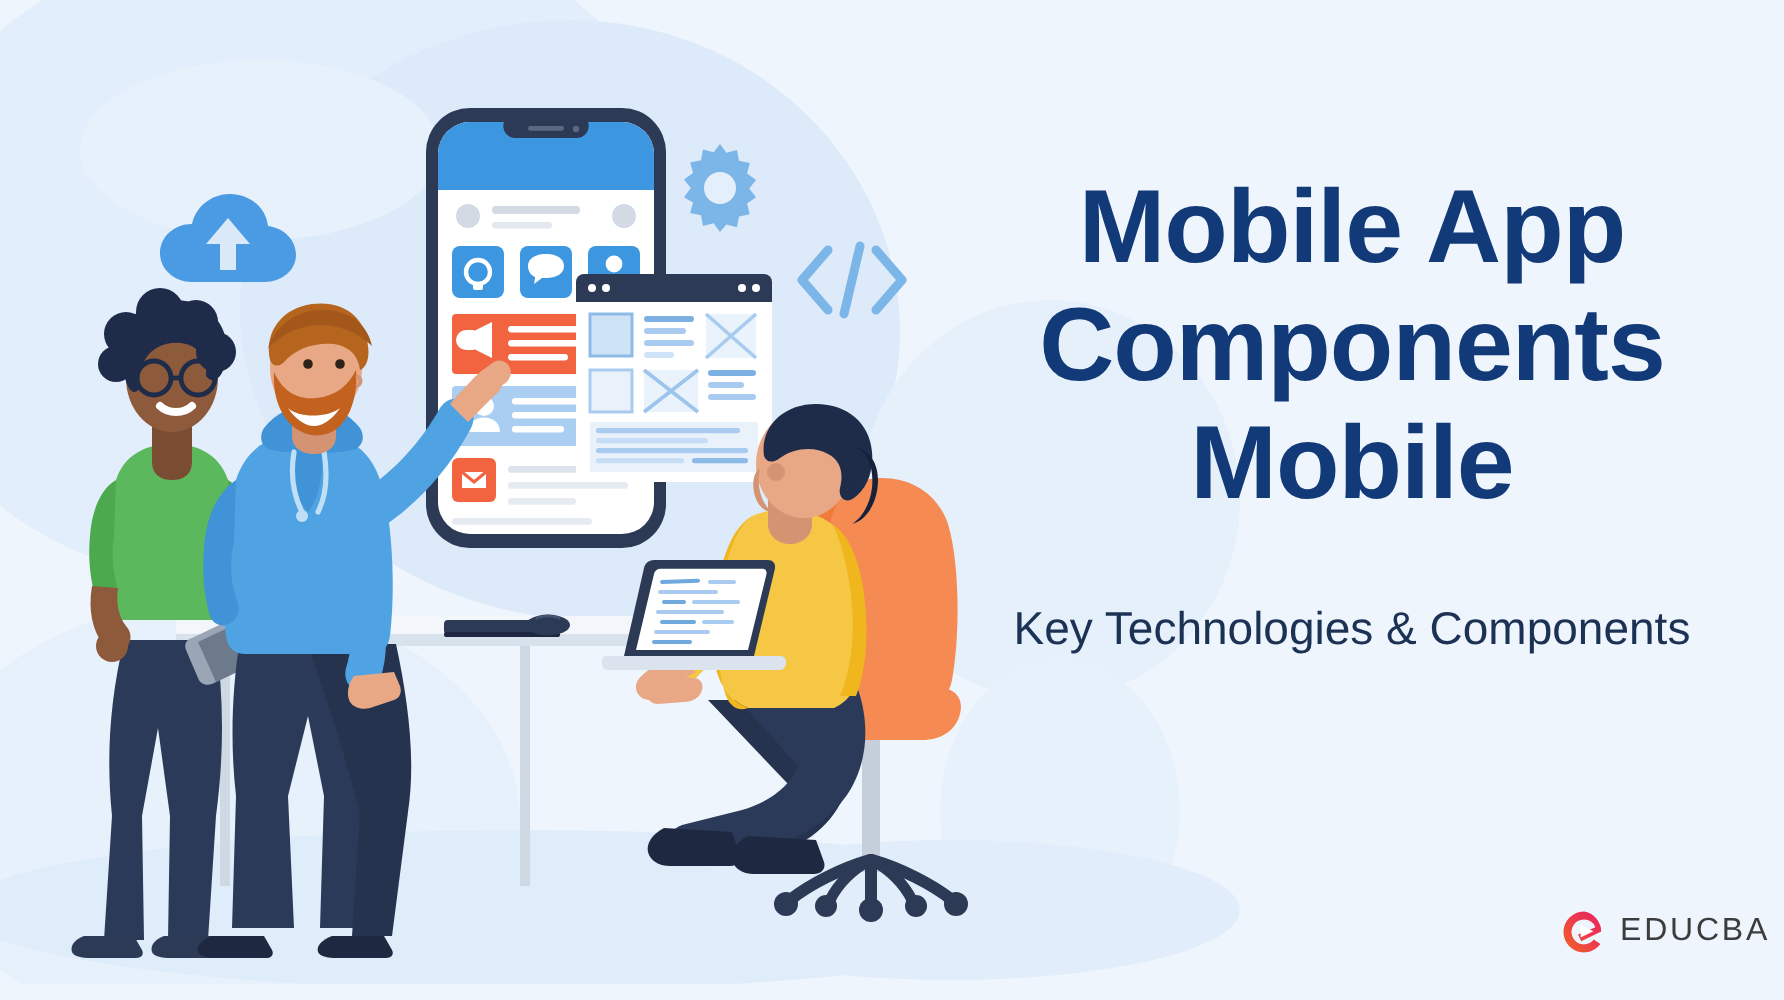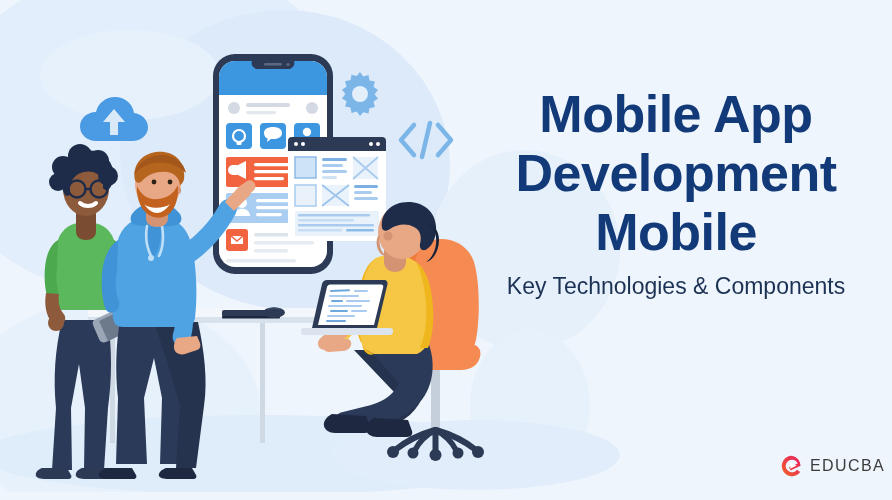--- a/index.html
+++ b/index.html
@@ -25,21 +25,21 @@
   
   #headline{
     position:absolute;left:470px;top:85px;width:412px;
     text-align:center;
   }
   #headline .ttl{
     color:#123a78;font-weight:bold;font-size:52px;line-height:59px;
     letter-spacing:-0.5px;margin:0;
   }
   #headline .sub{
-    margin-top:9px;color:#1c3254;font-size:23px;line-height:30px;font-weight:normal;
+    margin-top:37px;color:#1c3254;font-size:23px;line-height:30px;font-weight:normal;
   }
 
   
   #logo{position:absolute;left:781px;top:455px;display:flex;align-items:center;gap:7px;}
   #logo .mark{width:22px;height:22px;}
   #logo .word{color:#3c3c3c;font-size:16px;letter-spacing:1.4px;font-weight:normal;}
 
   
   .ill{position:absolute;}
   svg{display:block;overflow:visible;}
@@ -339,21 +339,21 @@
       <rect x="51" y="32" width="16" height="2" rx="1" fill="#a8cbef"></rect>
       <rect x="27" y="37" width="28" height="2" rx="1" fill="#a8cbef"></rect>
       <rect x="26" y="42" width="20" height="2" rx="1" fill="#6fa8dc"></rect>
 
       <path d="M4 50h86c2 0 3 1 3 3s-1 4-3 4H4c-2 0-3-1-3-4s1-3 3-3z" fill="#dbe4ee"></path>
     </svg>
   </div>
 
   <div id="headline">
     <div class="ttl">Mobile App</div>
-    <div class="ttl">Development</div>
+    <div class="ttl">Components</div>
     <div class="ttl">Mobile</div>
     <div class="sub">Key Technologies &amp; Components</div>
   </div>
 
   <div id="logo">
     <span class="mark">
       <svg width="22" height="22" viewBox="0 0 22 22">
         <defs>
           <linearGradient id="eg" x1="0" y1="1" x2="1" y2="0">
             <stop offset="0%" stop-color="#f26522"></stop>

